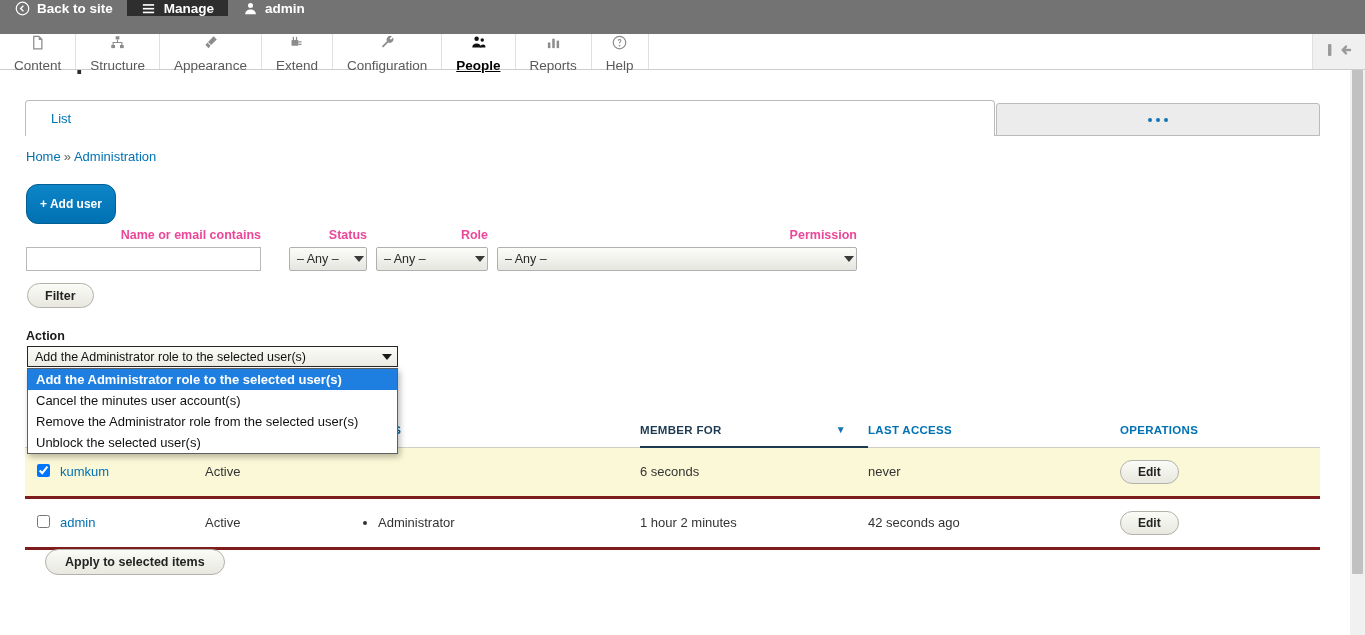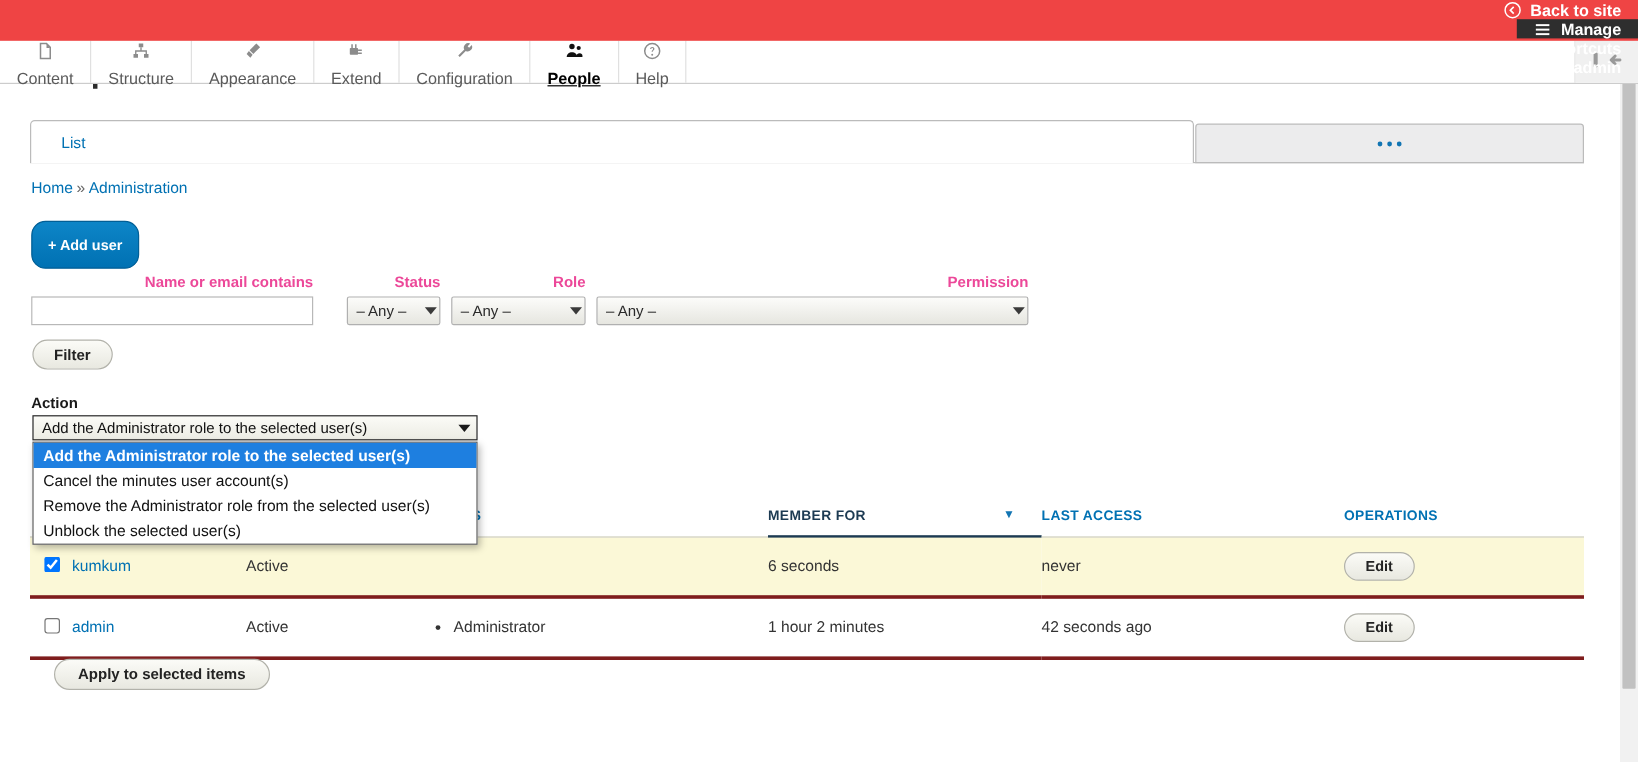--- a/index.html
+++ b/index.html
@@ -11,24 +11,23 @@
     background: #fff;
     font-family: "Liberation Sans", sans-serif;
     font-size: 13px;
     color: #333;
   }
 
   
   .toolbar-bar {
     position: absolute; top: 0; left: 0;
     width: 1365px; height: 34px;
-    background: #ef4444;
-    display: flex; align-items: flex-end;
+    background: #737373;
+    display: flex; align-items: flex-start;
     z-index: 60;
-    flex-direction: column;
   }
   .tb-item {
     display: flex; align-items: center; gap: 7px;
     padding: 0 14px;
     color: #fff;
     font-size: 13.5px; font-weight: bold;
     cursor: pointer;
     white-space: nowrap;
   }
   .tb-item.active { background: #2e2e2e; }
@@ -521,20 +520,30 @@
           <path d="M2 20c0-4 3.2-6.4 7-6.4s7 2.4 7 6.4z"></path>
           <circle cx="18" cy="8" r="2.8"></circle>
           <path d="M14.5 20c0-3.2 2-5 5-5 2 0 3.5 1.2 3.5 3.4V20z"></path>
         </svg>
       </span>
       <span class="tm-label">People</span>
     </div>
     <div class="tm-item">
       <span class="tm-icon">
         <svg width="15" height="15" viewBox="0 0 24 24" fill="#8c8c8c">
+          <rect x="3" y="12" width="4" height="9"></rect>
+          <rect x="10" y="6" width="4" height="15"></rect>
+          <rect x="17" y="9" width="4" height="12"></rect>
+        </svg>
+      </span>
+      <span class="tm-label">Reports</span>
+    </div>
+    <div class="tm-item">
+      <span class="tm-icon">
+        <svg width="15" height="15" viewBox="0 0 24 24" fill="#8c8c8c">
           <circle cx="12" cy="12" r="10" fill="none" stroke="#8c8c8c" stroke-width="2"></circle>
           <path d="M9.2 9.3c0-1.7 1.3-2.8 2.9-2.8 1.7 0 2.9 1 2.9 2.6 0 1.9-2.2 2.2-2.2 4h-1.6c0-2.4 2.1-2.6 2.1-3.9 0-.8-.5-1.3-1.2-1.3-.8 0-1.3.6-1.3 1.4z"></path>
           <circle cx="12" cy="17" r="1.3"></circle>
         </svg>
       </span>
       <span class="tm-label">Help</span>
     </div>
     <div class="tm-spacer"></div>
     <div class="tm-toggle">
       <span><svg width="26" height="16" viewBox="0 0 26 16" fill="#9a9a9a">
@@ -559,28 +568,20 @@
           <rect x="3" y="5" width="18" height="2.6"></rect>
           <rect x="3" y="11" width="18" height="2.6"></rect>
           <rect x="3" y="17" width="18" height="2.6"></rect>
         </svg>
       </span>
       <span>Manage</span>
     </div>
     <div class="tb-item">
       <span class="tb-icon">
         <svg width="15" height="15" viewBox="0 0 24 24" fill="#ffffff">
-          <polygon points="12,2 15,9 22,9.2 16.6,13.8 18.6,21 12,16.9 5.4,21 7.4,13.8 2,9.2 9,9"></polygon>
-        </svg>
-      </span>
-      <span>Shortcuts</span>
-    </div>
-    <div class="tb-item">
-      <span class="tb-icon">
-        <svg width="15" height="15" viewBox="0 0 24 24" fill="#ffffff">
           <circle cx="12" cy="7" r="4"></circle>
           <path d="M3.5 21c0-4.7 3.8-7.5 8.5-7.5s8.5 2.8 8.5 7.5z"></path>
         </svg>
       </span>
       <span>admin</span>
     </div>
   </div>
 
 <div class="scroll-col">
   <div class="scroll-thumb"></div>

